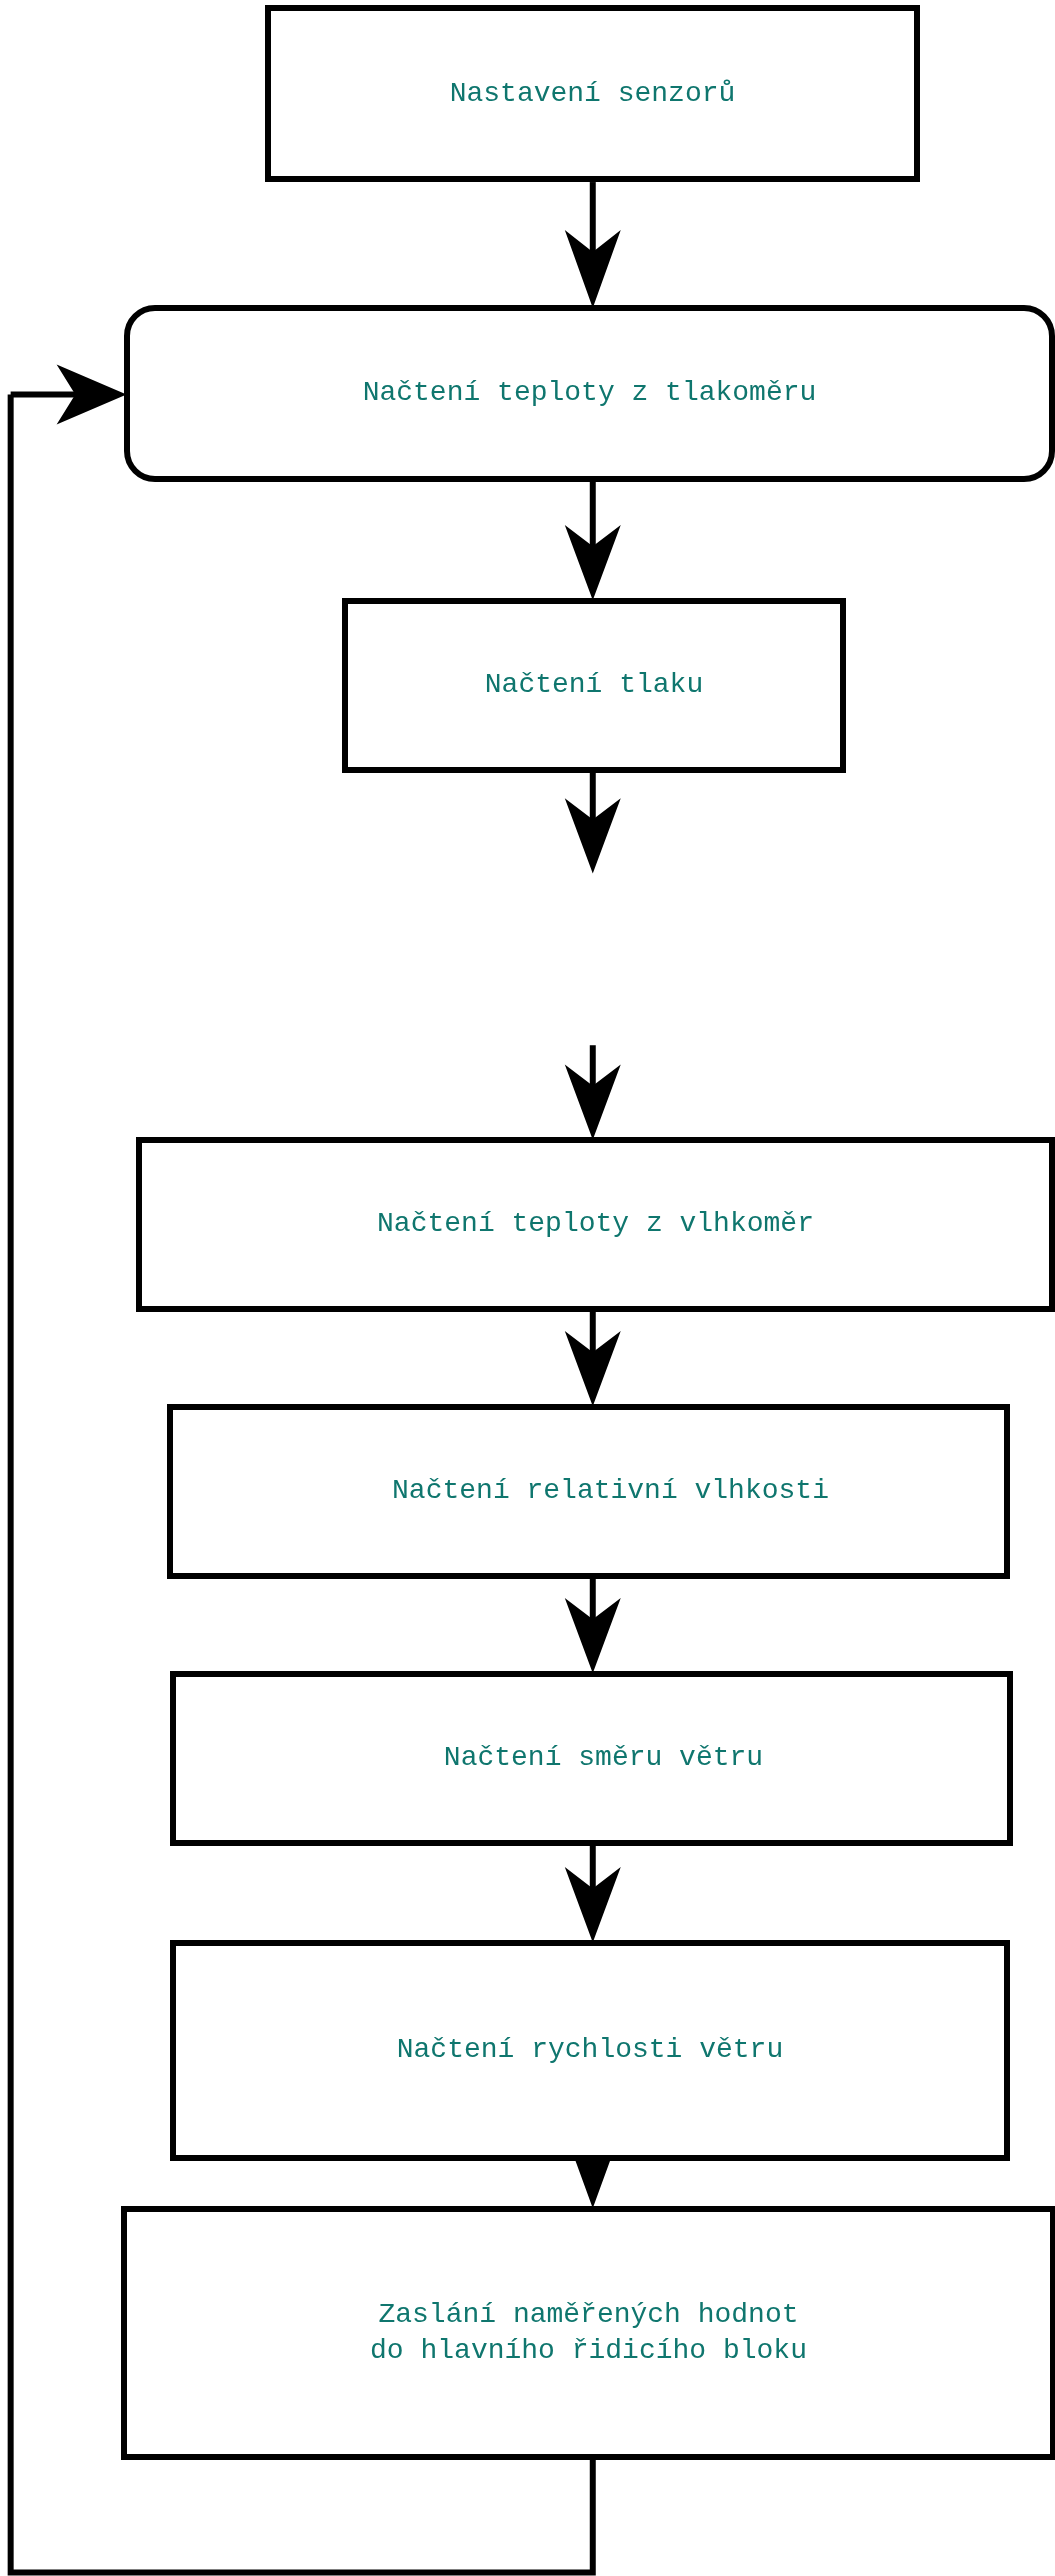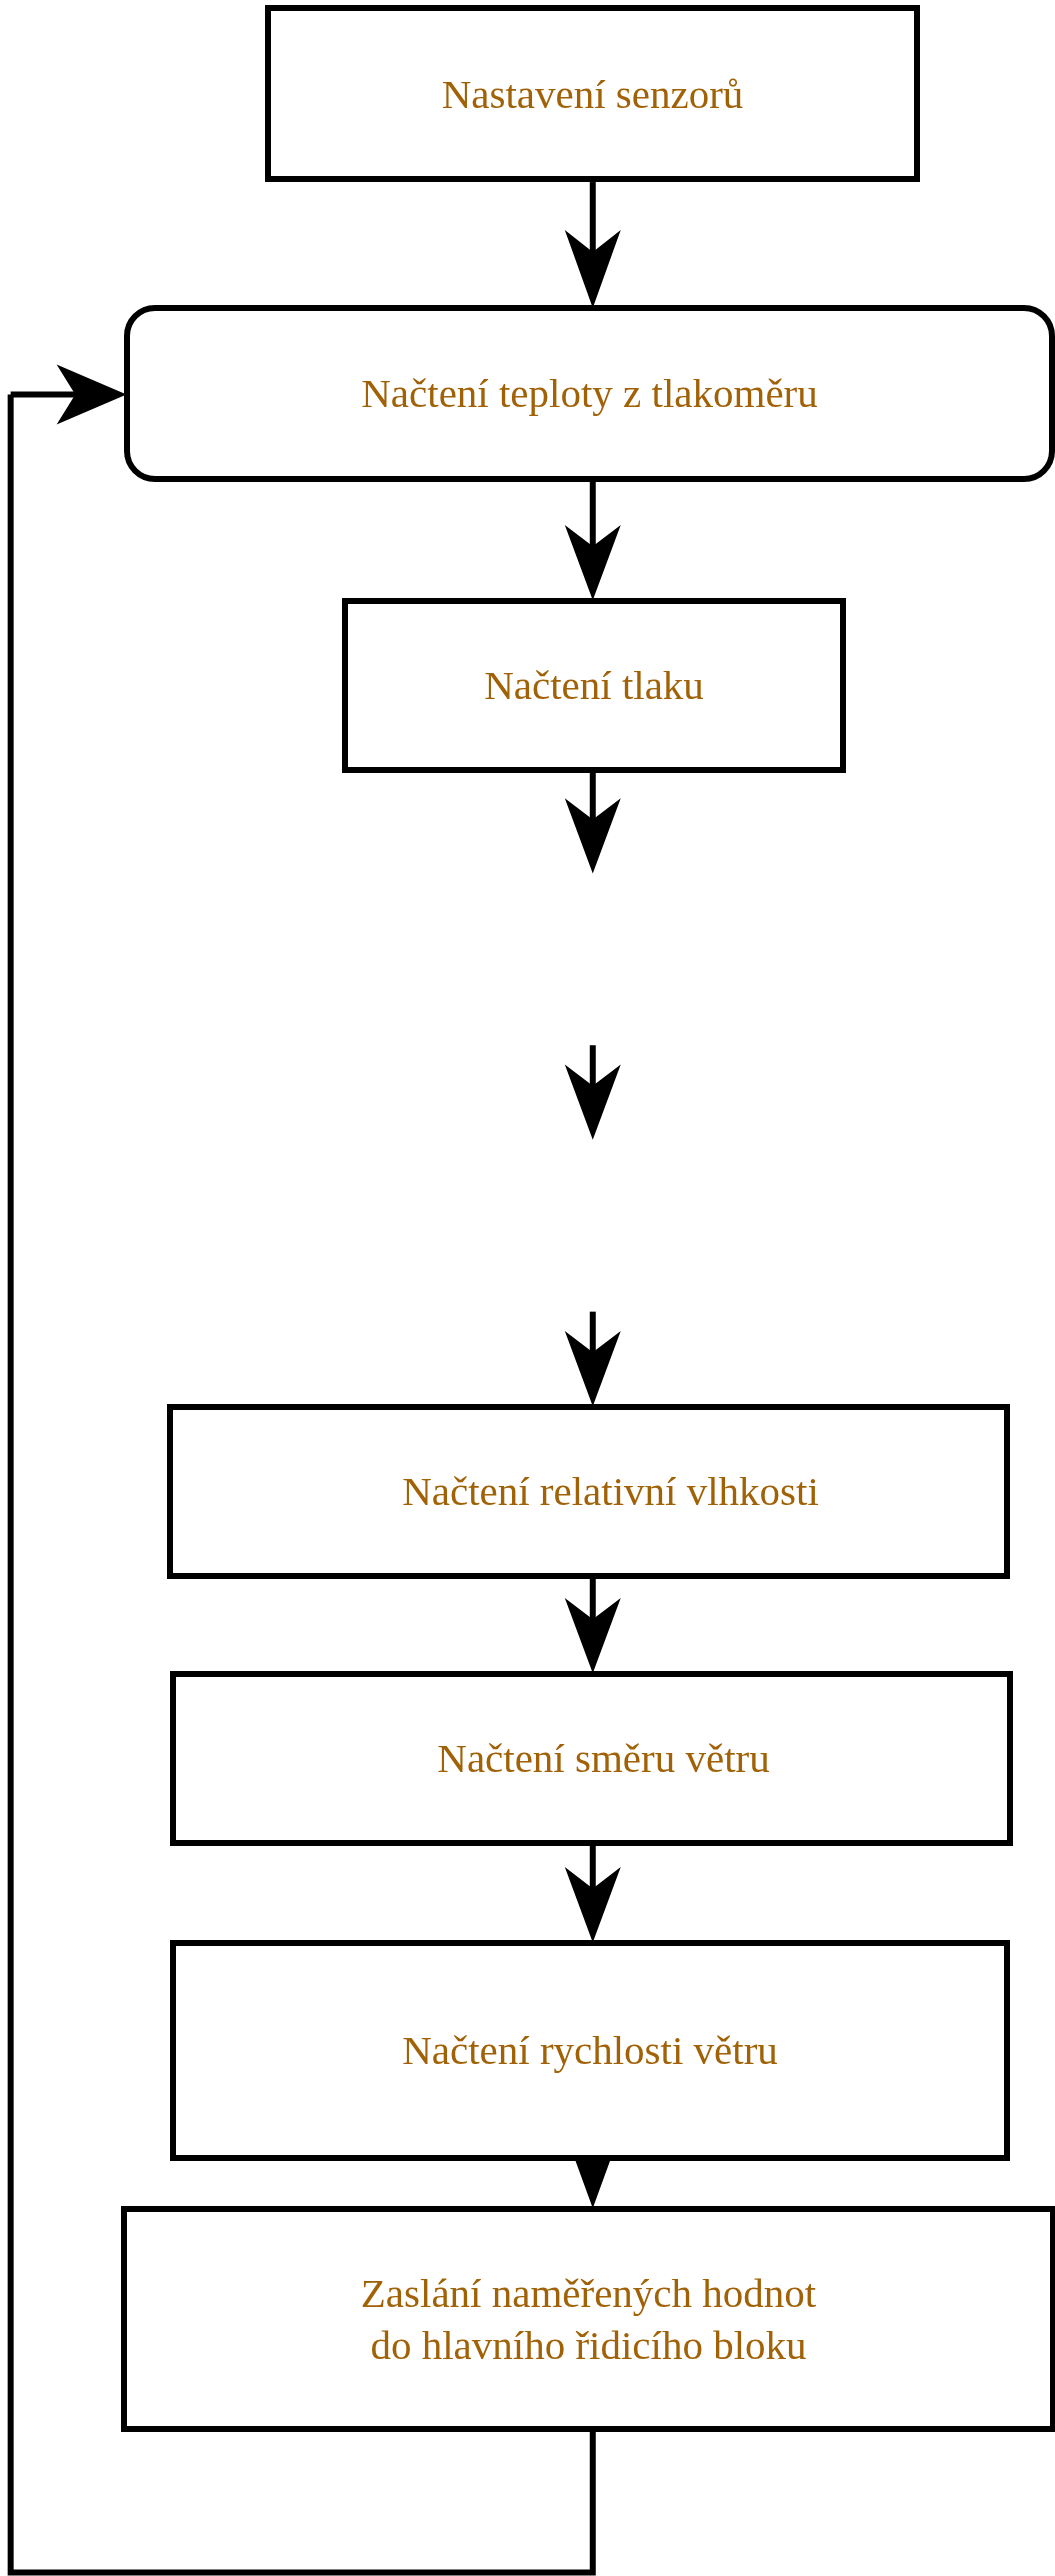--- a/index.html
+++ b/index.html
@@ -30,24 +30,24 @@
     position: absolute;
     box-sizing: border-box;
     border: 6px solid #000000;
     background: #ffffff;
     display: flex;
     align-items: center;
     justify-content: center;
     text-align: center;
   }
   .node-label {
-    font-family: Liberation Serif, serif;
-    font-size: 41px;
+    font-family: Liberation Mono, monospace;
+    font-size: 28px;
     line-height: 1.22;
-    color: #a16207;
+    color: #0f766e;
     letter-spacing: 0px;
     white-space: pre-line;
     padding: 0 9.3px;
   }
   .node-label.two-line {
     line-height: 1.28;
   }
 </style>
 </head>
 <body>
@@ -110,32 +110,35 @@
 
   <div class="node-box" style="left:124px; top:305px; width:931px; height:177px;border-radius:31px;">
     <span class="node-label">Načtení teploty z tlakoměru</span>
   </div>
 
   <div class="node-box" style="left:342px; top:598px; width:504px; height:175px;">
     <span class="node-label">Načtení tlaku</span>
   </div>
 
 
+  <div class="node-box" style="left:136px; top:1137px; width:919px; height:175px;">
+    <span class="node-label">Načtení teploty z vlhkoměr</span>
+  </div>
 
   <div class="node-box" style="left:167px; top:1404px; width:843px; height:175px;padding-left:44px;">
     <span class="node-label">Načtení relativní vlhkosti</span>
   </div>
 
   <div class="node-box" style="left:170px; top:1671px; width:843px; height:175px;padding-left:24px;">
     <span class="node-label">Načtení směru větru</span>
   </div>
 
   <div class="node-box" style="left:170px; top:1940px; width:840px; height:221px;">
     <span class="node-label">Načtení rychlosti větru</span>
   </div>
 
-  <div class="node-box" style="left:121px; top:2206px; width:935px; height:226px;">
+  <div class="node-box" style="left:121px; top:2206px; width:935px; height:254px;">
     <span class="node-label two-line">Zaslání naměřených hodnot
 do hlavního řidicího bloku</span>
   </div>
 
 </div>
 
 
 </body></html>

